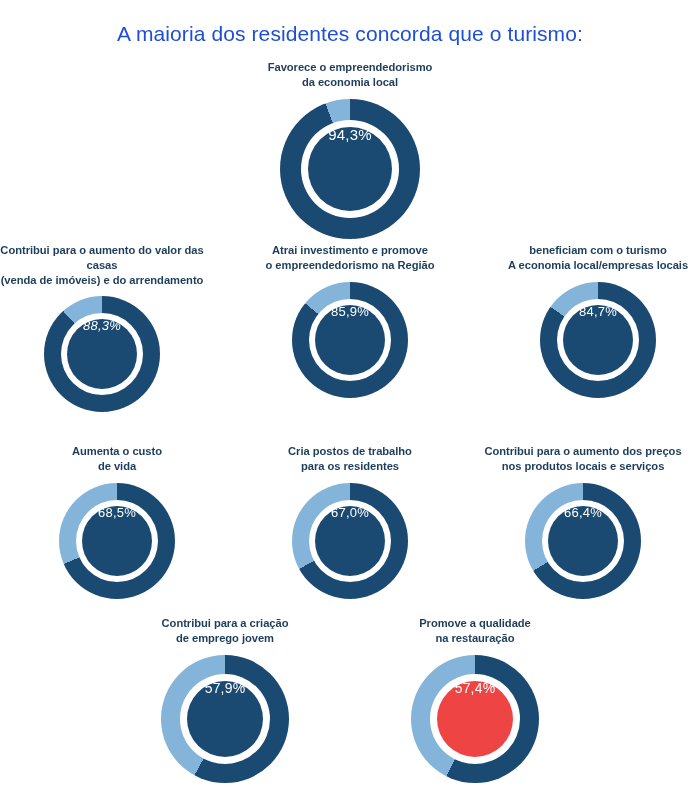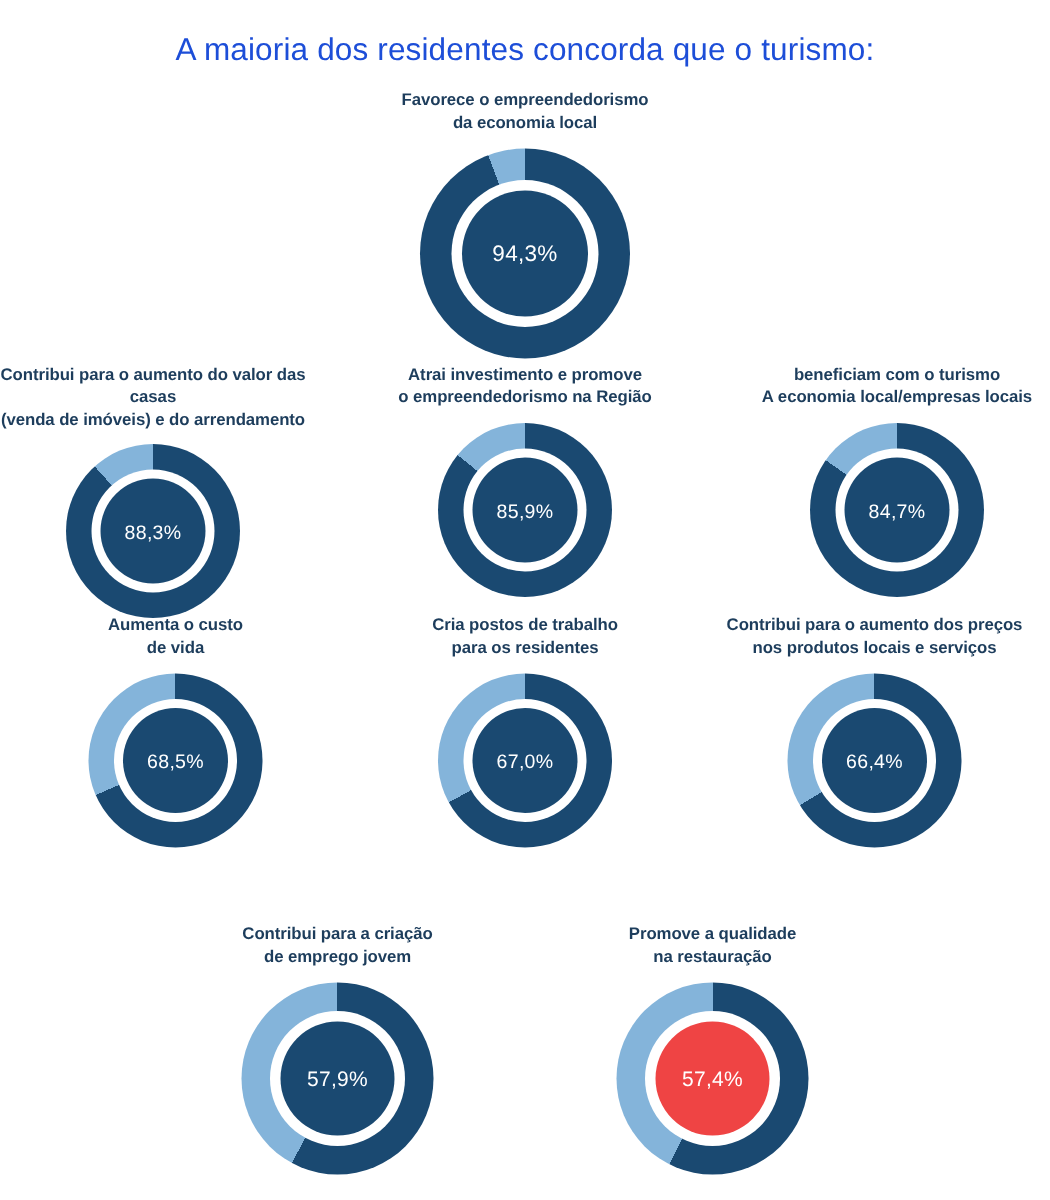--- a/index.html
+++ b/index.html
@@ -30,21 +30,21 @@
   
   .row {
     position: absolute;
     left: 0; width: 700px;
     display: flex;
     justify-content: center;
     align-items: flex-start;
   }
   .row-1 { top: 60px; }
   .row-2 { top: 243px; gap: 23px; }
-  .row-3 { top: 410px; }
+  .row-3 { top: 444px; }
   .row-4 { top: 616px; }
 
   .cell {
     width: 233px;
     display: flex;
     flex-direction: column;
     align-items: center;
   }
   .row-4 .cell { width: 250px; }
 
@@ -76,21 +76,21 @@
   }
   .donut-gap {
     position: absolute;
     border-radius: 50%;
     background: #ffffff;
   }
   .donut-core {
     position: absolute;
     border-radius: 50%;
     display: flex;
-    align-items: center;
+    align-items: flex-start;
     justify-content: center;
   }
   .donut-value {
     color: #ffffff;
     font-size: 13px;
     font-weight: 400;
     letter-spacing: 0.2px;
     line-height: 1;
   }
 </style>
@@ -118,21 +118,21 @@
         </div>
       </div>
     </div>
   <div class="row row-2">
       <div class="cell">
         <div class="cell-label">
           <div>Contribui para o aumento do valor das casas</div>
           <div>(venda de imóveis) e do arrendamento</div>
         </div>
         <div class="donut-wrap" style="width: 116px; height: 116px;">
-          <div class="donut" style="width: 116px; height: 116px;">
+          <div class="donut" style="width: 116px; height: 116px; font-style: italic;">
             <div class="donut-ring" style="background: conic-gradient(rgb(26, 73, 113) 0deg, rgb(26, 73, 113) 317.88deg, rgb(132, 180, 218) 317.88deg, rgb(132, 180, 218) 360deg);"></div>
             <div class="donut-gap" style="left: 17px; top: 17px; width: 82px; height: 82px;"></div>
             <div class="donut-core" style="left: 23px; top: 23px; width: 70px; height: 70px; background: rgb(26, 73, 113);">
               <span class="donut-value" style="font-size: 13px;">88,3%</span>
             </div>
           </div>
         </div>
       </div>
       <div class="cell">
         <div class="cell-label">

